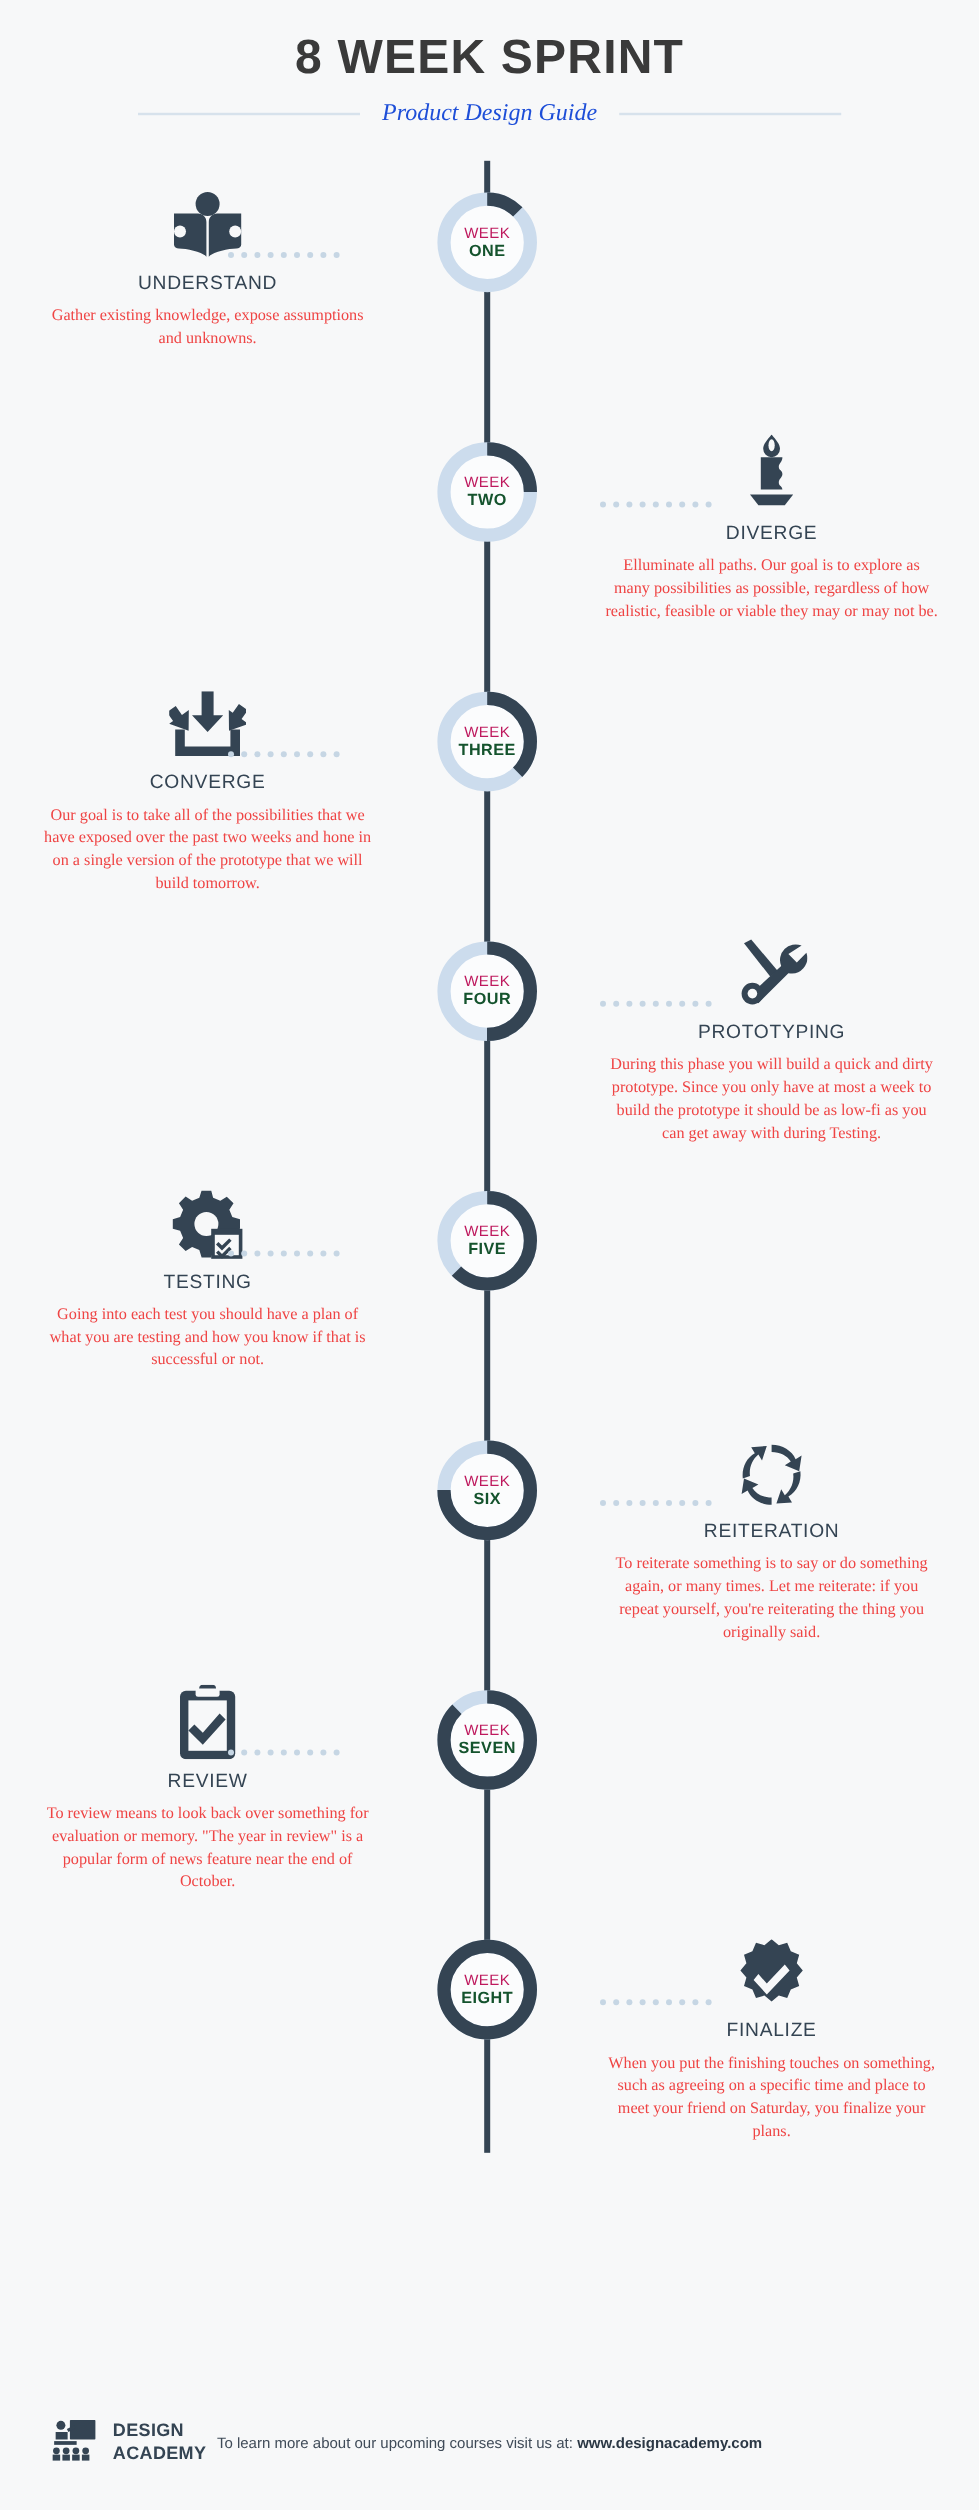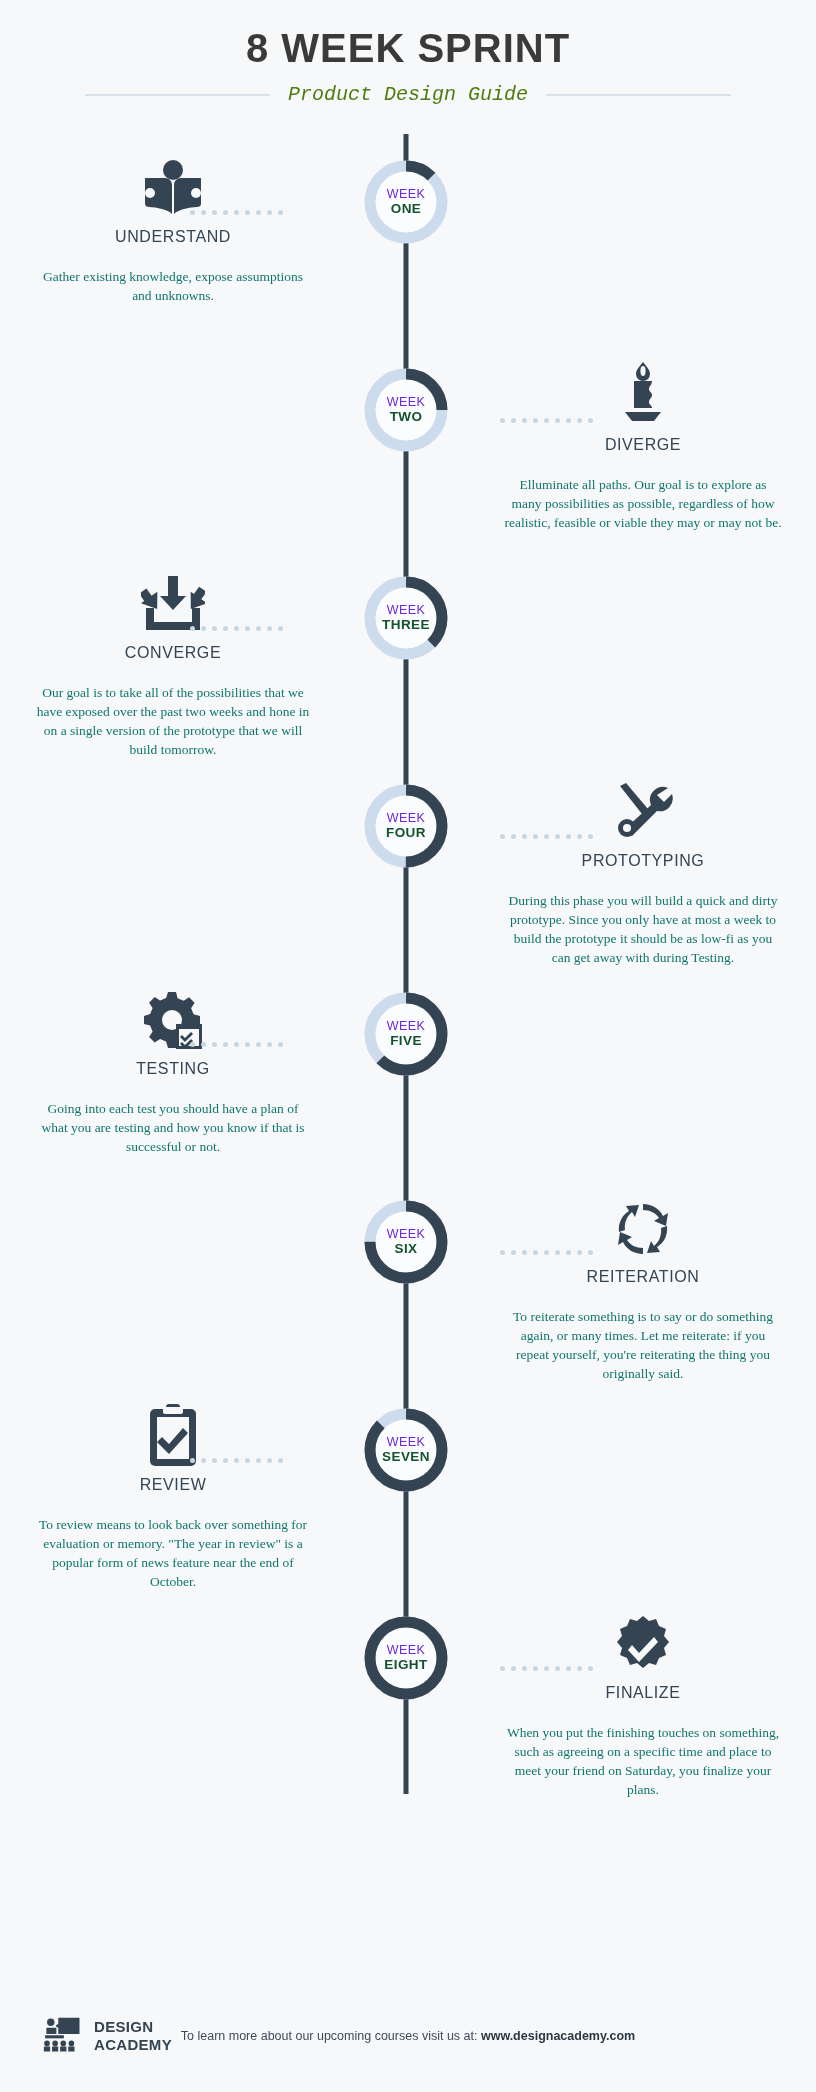--- a/index.html
+++ b/index.html
@@ -18,22 +18,22 @@
     font-family:"Liberation Sans", sans-serif;
     font-size:40px; font-weight:bold; letter-spacing:1px;
     color:#3a3a3a;
   }
   .subtitle-row {
     display:flex; align-items:center; justify-content:center;
     gap:18px; margin-top:12px;
   }
   .rule { height:2px; width:185px; background:#d7e2ec; }
   .subtitle {
-    font-family:Liberation Mono, monospace;
-    font-style:italic; font-size:20px; color:#4d7c0f;
+    font-family:Liberation Serif, serif;
+    font-style:italic; font-size:20px; color:#1d4ed8;
     white-space:nowrap;
   }
 
   
   .timeline { position:relative; margin-top:28px; height:1710px; }
   .spine {
     position:absolute; left:406px; top:0; width:5px; height:1660px;
     background:#344453; transform:translateX(-50%);
     z-index:0;
   }
@@ -51,22 +51,22 @@
 
   .icon-wrap { height:78px; display:flex; align-items:flex-end; justify-content:center; }
   .icon-wrap svg { display:block; }
 
   .step-label {
     font-size:16px; font-weight:normal; letter-spacing:.6px;
     color:#344453; margin-top:10px;
   }
   .step-desc {
     font-family:"Liberation Serif", serif;
-    font-size:13.5px; line-height:1.42; color:#0f766e;
-    margin-top:21px; padding:0 26px;
+    font-size:13.5px; line-height:1.42; color:#ef4444;
+    margin-top:7px; padding:0 26px;
   }
 
   
   .dots {
     position:absolute; top:76px;
     display:flex; gap:6px; align-items:center;
   }
   .dots span { width:5px; height:5px; border-radius:50%; background:#c6d6e4; }
   .dots.to-right { left:190px; }
   .dots.to-left  { left:500px; }
@@ -75,21 +75,21 @@
   .ring-holder {
     position:absolute; left:406px; transform:translateX(-50%);
     top:22px; width:92px; height:92px; z-index:2;
   }
   .ring-holder svg { display:block; }
   .ring-text {
     position:absolute; inset:0;
     display:flex; flex-direction:column; align-items:center; justify-content:center;
     line-height:1.12;
   }
-  .ring-text .wk { font-size:12.5px; font-weight:normal; color:#6d28d9; letter-spacing:.4px; }
+  .ring-text .wk { font-size:12.5px; font-weight:normal; color:#be185d; letter-spacing:.4px; }
   .ring-text .num { font-size:13.5px; font-weight:bold; color:#14532d; letter-spacing:.4px; }
 
   
   .footer {
     position:absolute; left:0; bottom:34px; width:716px;
     display:flex; align-items:center; padding:0 42px;
   }
   .brand { display:flex; align-items:center; gap:12px; }
   .brand-name { font-size:15px; font-weight:bold; line-height:1.22; color:#344453; letter-spacing:.3px; }
   .footer-note {

